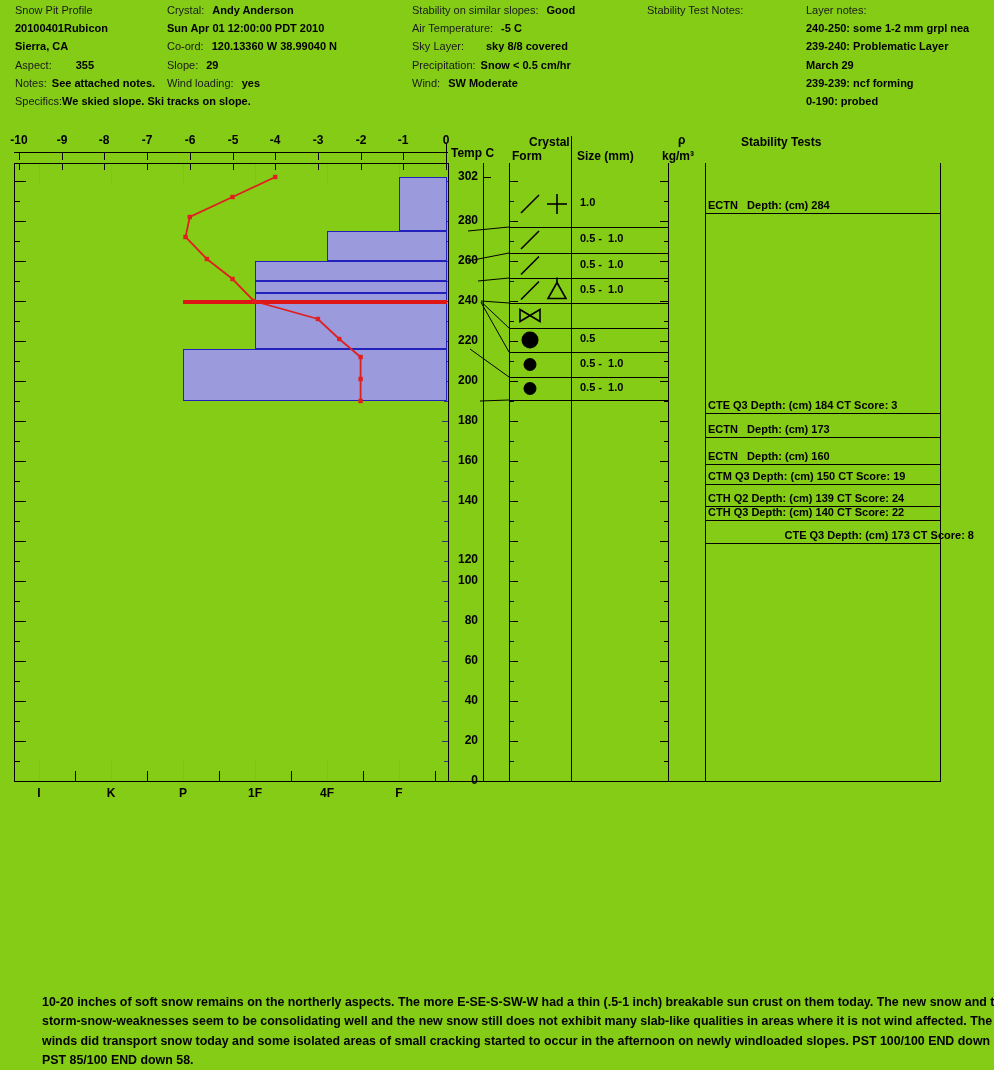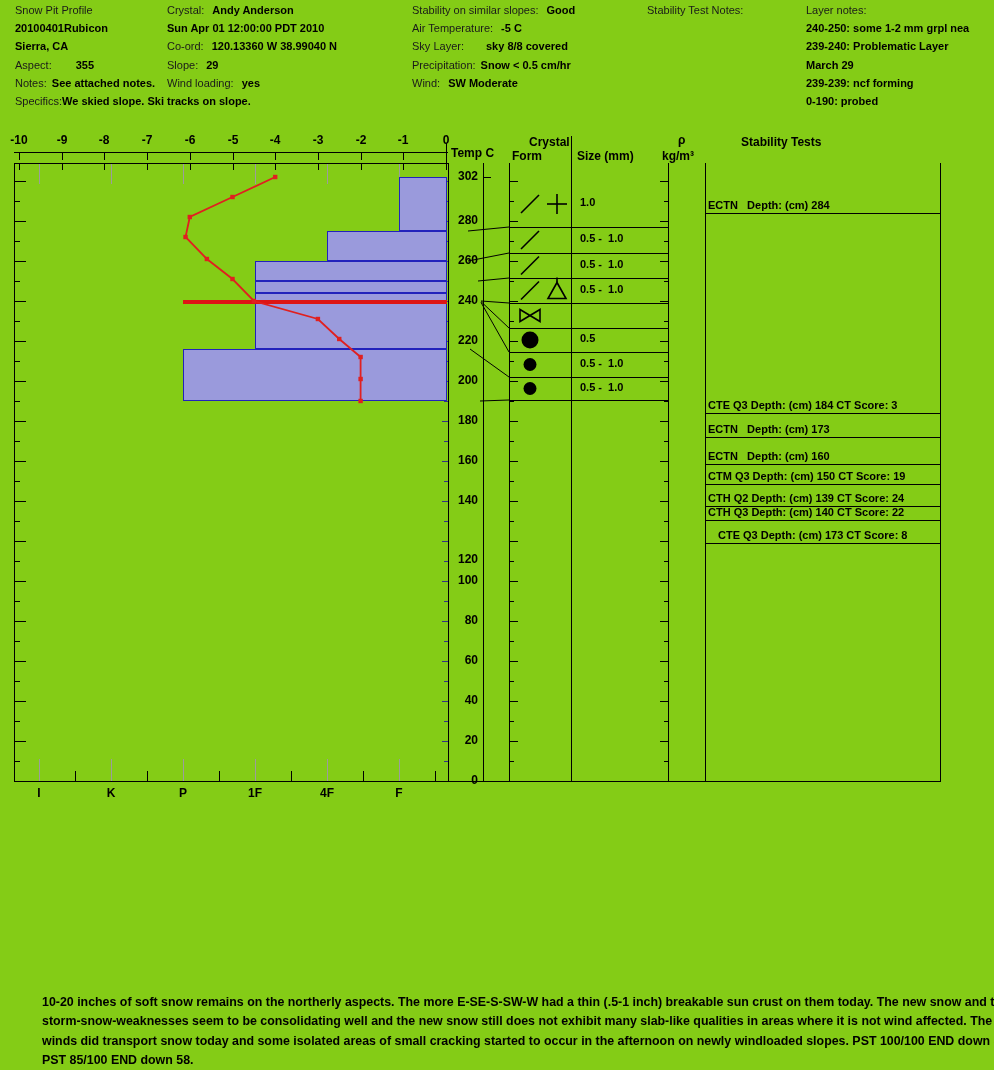--- a/index.html
+++ b/index.html
@@ -340,21 +340,21 @@
       <div class="abs stab-entry" style="left: 708px; top: 423px; width: 230px;">ECTN   Depth: (cm) 173</div>
       <div class="abs" style="left: 705px; top: 437px; width: 235px; height: 1px; background: rgb(0, 0, 0);"></div>
       <div class="abs stab-entry" style="left: 708px; top: 450px; width: 230px;">ECTN   Depth: (cm) 160</div>
       <div class="abs" style="left: 705px; top: 464px; width: 235px; height: 1px; background: rgb(0, 0, 0);"></div>
       <div class="abs stab-entry" style="left: 708px; top: 470px; width: 230px;">CTM Q3 Depth: (cm) 150 CT Score: 19</div>
       <div class="abs" style="left: 705px; top: 484px; width: 235px; height: 1px; background: rgb(0, 0, 0);"></div>
       <div class="abs stab-entry" style="left: 708px; top: 492px; width: 230px;">CTH Q2 Depth: (cm) 139 CT Score: 24</div>
       <div class="abs" style="left: 705px; top: 506px; width: 235px; height: 1px; background: rgb(0, 0, 0);"></div>
       <div class="abs stab-entry" style="left: 708px; top: 506px; width: 230px;">CTH Q3 Depth: (cm) 140 CT Score: 22</div>
       <div class="abs" style="left: 705px; top: 520px; width: 235px; height: 1px; background: rgb(0, 0, 0);"></div>
-      <div class="abs stab-entry" style="left: 718px; top: 529px; width: 230px;">CTE Q3 Depth: (cm) 173 CT Score: 8</div>
+      <div class="abs stab-entry" style="left: 744px; top: 529px; width: 230px; text-align: right;">CTE Q3 Depth: (cm) 173 CT Score: 8</div>
       <div class="abs" style="left: 705px; top: 543px; width: 235px; height: 1px; background: rgb(0, 0, 0);"></div>
       <div class="abs footer-line" style="left: 42px; top: 993px;">10-20 inches of soft snow remains on the northerly aspects. The more E-SE-S-SW-W had a thin (.5-1 inch) breakable sun crust on them today. The new snow and the</div>
       <div class="abs footer-line" style="left: 42px; top: 1012.4px;">storm-snow-weaknesses seem to be consolidating well and the new snow still does not exhibit many slab-like qualities in areas where it is not wind affected. The</div>
       <div class="abs footer-line" style="left: 42px; top: 1031.8px;">winds did transport snow today and some isolated areas of small cracking started to occur in the afternoon on newly windloaded slopes. PST 100/100 END down 57 cm,</div>
       <div class="abs footer-line" style="left: 42px; top: 1051.2px;">PST 85/100 END down 58.</div>
     </div>
 
 </div>
 
 </body></html>

